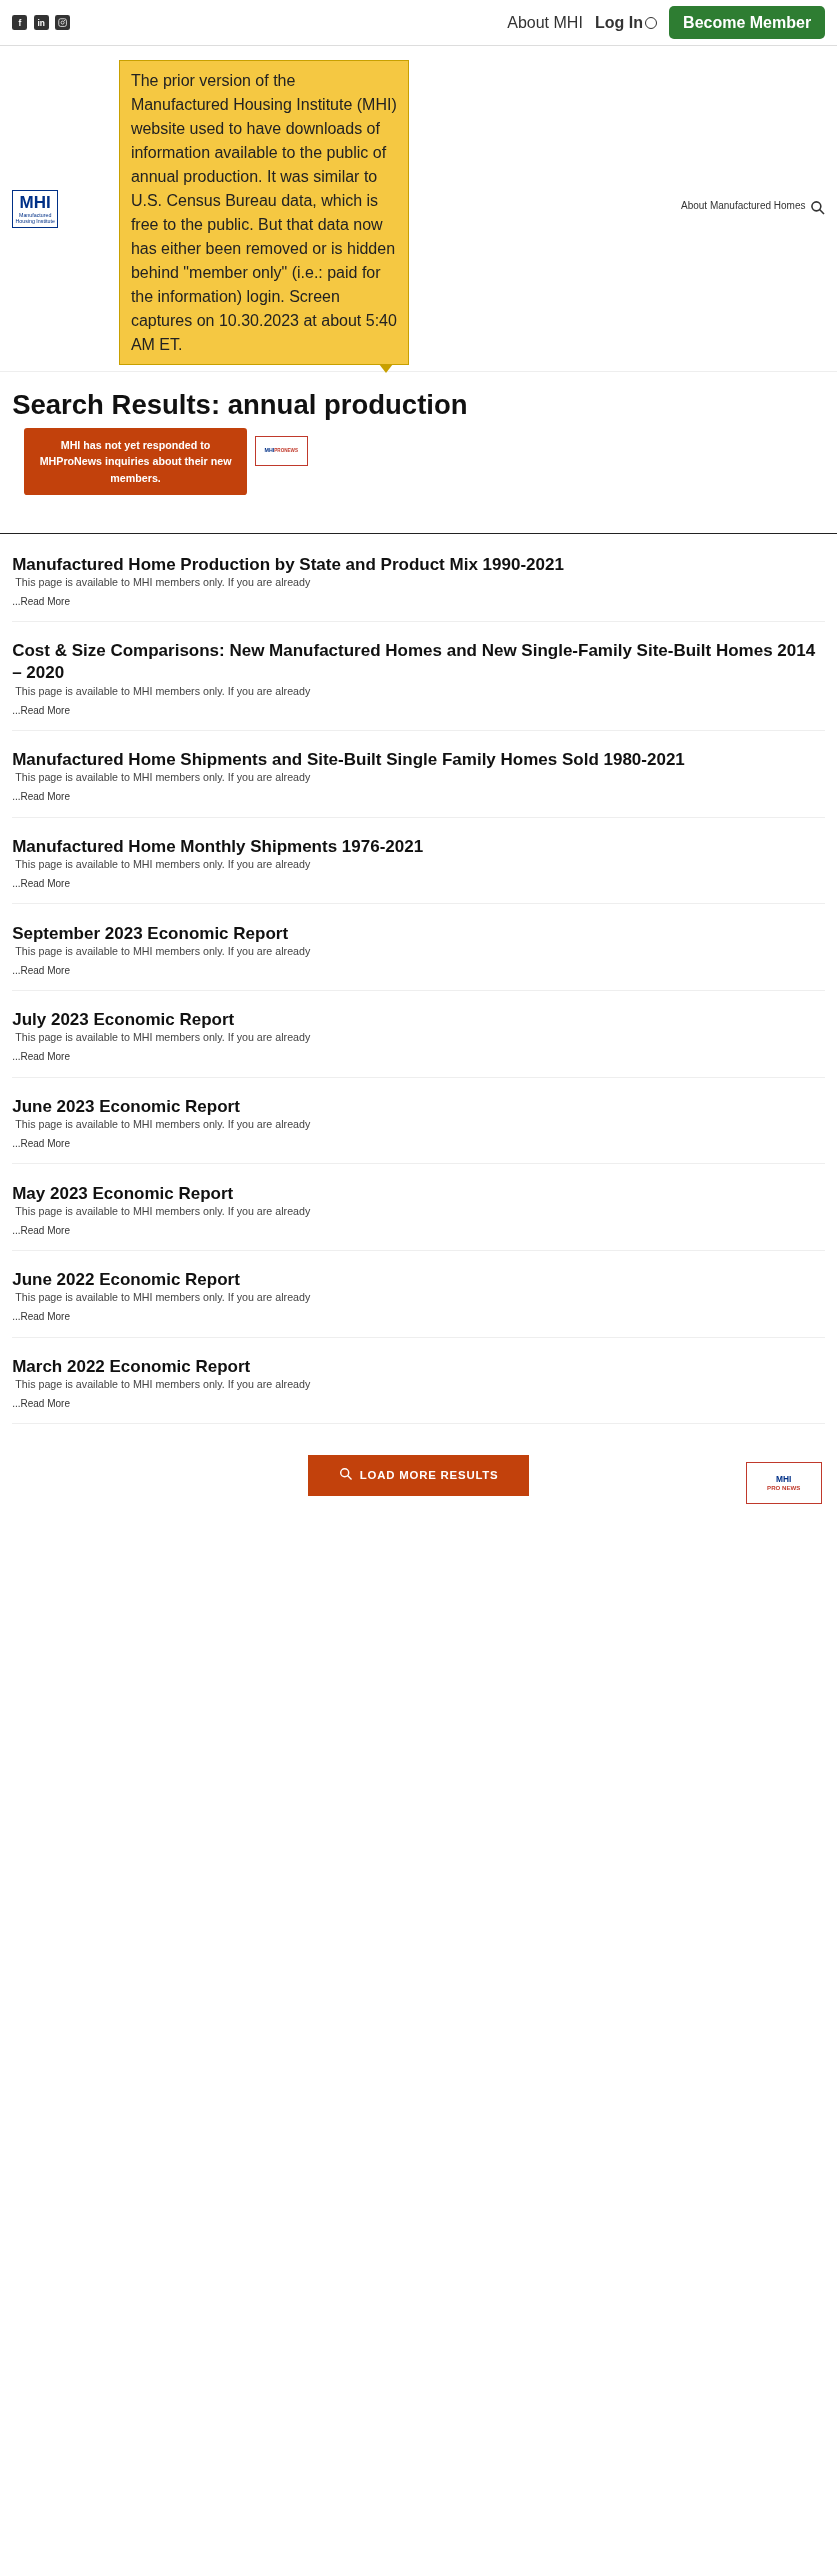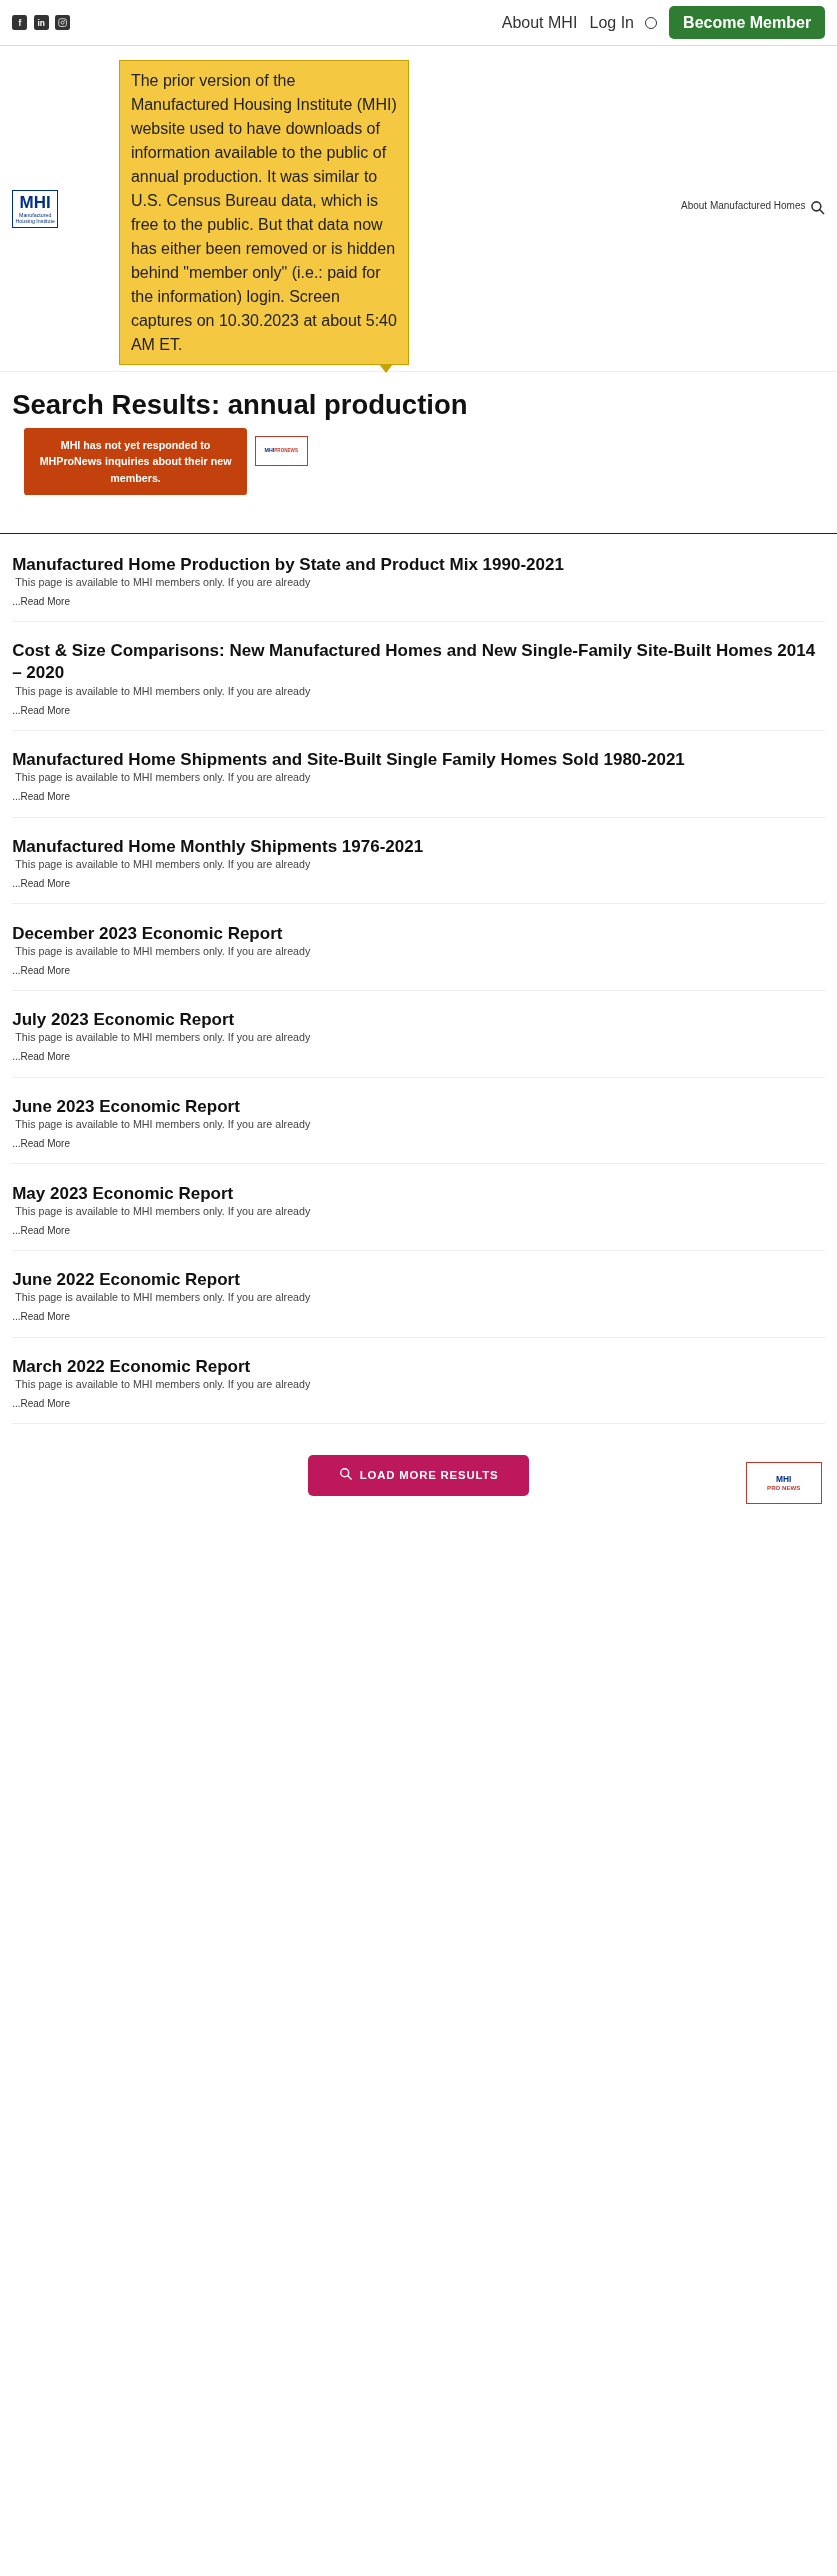--- a/index.html
+++ b/index.html
@@ -55,21 +55,22 @@
       border-radius: 5px;
       font-weight: bold;
       font-family: Arial, sans-serif;
       font-size: 10.7px;
       text-decoration: none;
       cursor: pointer;
     }
     .login-link {
       display: flex;
       align-items: center;
-      gap: 11px;
+      gap: 2px;
+      font-weight: bold;
     }
     .person-icon {
       width: 12.2px;
       height: 12.2px;
       border-radius: 50%;
       border: 1.5px solid #333;
       display: inline-block;
     }
 
     
@@ -231,33 +232,33 @@
 
     
     .load-more-section {
       display: flex;
       justify-content: center;
       align-items: center;
       padding: 23px 0 15.3px 0;
       position: relative;
     }
     .load-more-btn {
-      background: #be185d;
+      background: #c2410c;
       color: #fff;
       padding: 12.2px 30.5px;
       font-size: 11.4px;
       font-weight: bold;
       font-family: Arial, sans-serif;
       letter-spacing: 0.8px;
       border: none;
       cursor: pointer;
       display: flex;
       align-items: center;
       gap: 7.6px;
-      border-radius: 5px;
+      border-radius: 0;
     }
     .search-small-icon {
       font-size: 12.2px;
     }
 
     
     .bottom-logo {
       position: absolute;
       right: 15.3px;
       bottom: 7.6px;
@@ -359,21 +360,21 @@
     </div>
   </div>
 </div>
 
 <div class="content-area">
 
 <div class="result-item"><a class="result-title">Manufactured Home Production by State and Product Mix 1990-2021</a><p class="result-description">This page is available to MHI members only. If you are already</p><a class="read-more-link">...Read More</a></div>
     <div class="result-item"><a class="result-title">Cost &amp; Size Comparisons: New Manufactured Homes and New Single-Family Site-Built Homes 2014 – 2020</a><p class="result-description">This page is available to MHI members only. If you are already</p><a class="read-more-link">...Read More</a></div>
     <div class="result-item"><a class="result-title">Manufactured Home Shipments and Site-Built Single Family Homes Sold 1980-2021</a><p class="result-description">This page is available to MHI members only. If you are already</p><a class="read-more-link">...Read More</a></div>
     <div class="result-item"><a class="result-title">Manufactured Home Monthly Shipments 1976-2021</a><p class="result-description">This page is available to MHI members only. If you are already</p><a class="read-more-link">...Read More</a></div>
-    <div class="result-item"><a class="result-title">December 2023 Economic Report</a><p class="result-description">This page is available to MHI members only. If you are already</p><a class="read-more-link">...Read More</a></div>
+    <div class="result-item"><a class="result-title">September 2023 Economic Report</a><p class="result-description">This page is available to MHI members only. If you are already</p><a class="read-more-link">...Read More</a></div>
     <div class="result-item"><a class="result-title">July 2023 Economic Report</a><p class="result-description">This page is available to MHI members only. If you are already</p><a class="read-more-link">...Read More</a></div>
     <div class="result-item"><a class="result-title">June 2023 Economic Report</a><p class="result-description">This page is available to MHI members only. If you are already</p><a class="read-more-link">...Read More</a></div>
     <div class="result-item"><a class="result-title">May 2023 Economic Report</a><p class="result-description">This page is available to MHI members only. If you are already</p><a class="read-more-link">...Read More</a></div>
     <div class="result-item"><a class="result-title">June 2022 Economic Report</a><p class="result-description">This page is available to MHI members only. If you are already</p><a class="read-more-link">...Read More</a></div>
     <div class="result-item"><a class="result-title">March 2022 Economic Report</a><p class="result-description">This page is available to MHI members only. If you are already</p><a class="read-more-link">...Read More</a></div>
   </div>
 
 <div class="load-more-section">
   <button class="load-more-btn">
     <span class="search-small-icon">

